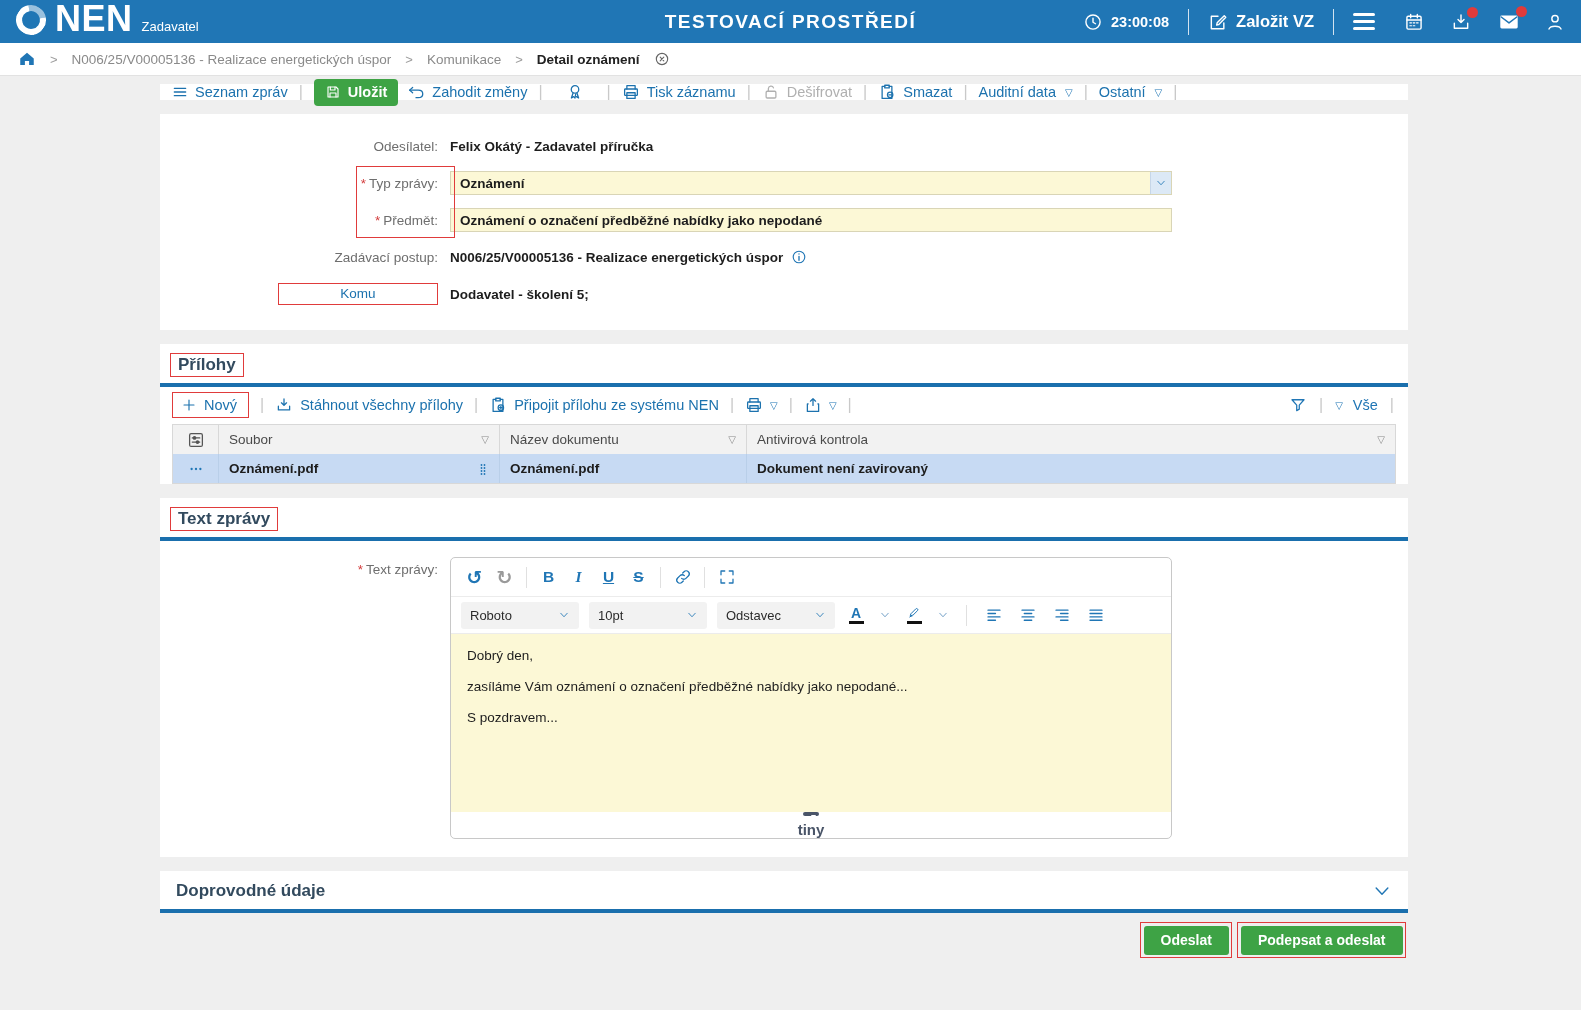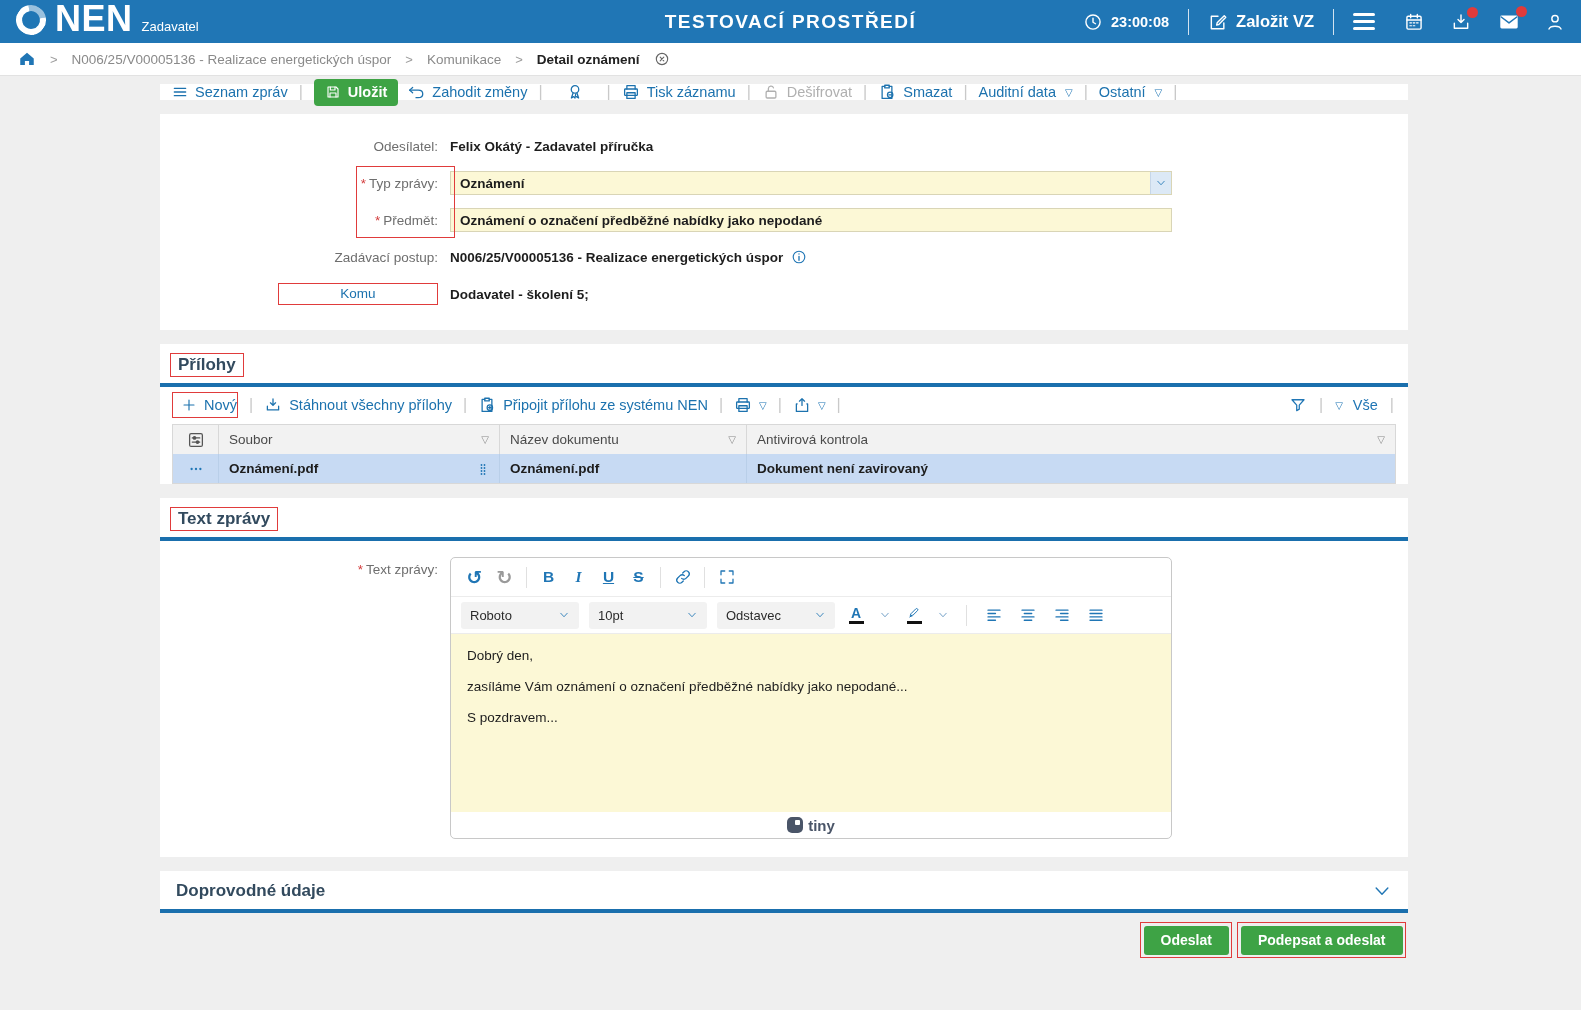--- a/index.html
+++ b/index.html
@@ -61,21 +61,21 @@
   .fvalue { font-weight:bold; color:#1d1d1d; display:flex; align-items:center; gap:8px; }
   .yfield { background:#fcf8d6; border:1px solid #d9d5b6; height:24px; display:flex; align-items:center; padding:0 9px; font-weight:bold; color:#1d1d1d; width:722px; cursor:text; }
   .ysel { padding:0 0 0 9px; justify-content:space-between; cursor:pointer; }
   .selbtn { width:21px; height:22px; background:#dce9f6; color:#2076b5; display:flex; align-items:center; justify-content:center; border-left:1px solid #c6d6e8; }
   .lblred { position:absolute; left:196px; top:52px; width:99px; height:72px; border:1.6px solid #e03b3b; pointer-events:none; }
   .komu-box { display:inline-block; width:160px; border:1.6px solid #e03b3b; color:#1c72ae; text-align:center; padding:2px 0 3px; cursor:pointer; }
   .info-ic { color:#2076b5; cursor:pointer; }
 
   
   .atoolbar { height:36px; display:flex; align-items:center; padding:0 12px; gap:9px; }
-  .novy-box { border:1.6px solid #e03b3b; display:flex; align-items:center; gap:7px; padding:4px 0 4px 8px; color:#1c72ae; cursor:pointer; }
+  .novy-box { border:1.6px solid #e03b3b; display:flex; align-items:center; gap:7px; padding:4px 11px 4px 8px; color:#1c72ae; cursor:pointer; }
   .aright { margin-left:auto; display:flex; align-items:center; gap:10px; color:#2076b5; }
   .tri-gray { color:#8a8a8a; font-size:10px; }
   .tri-blue { color:#2076b5; font-size:10px; }
   .vse { color:#2076b5; font-size:14.5px; cursor:pointer; }
   .table { margin:1px 12px 12px; border:1px solid #d8d8d8; }
   .thead { display:flex; background:#f2f2f2; height:29px; color:#4a4a4a; }
   .trow { display:flex; background:#c7daf3; height:29px; font-weight:bold; color:#1d1d1d; cursor:pointer; }
   .tc { padding:0 10px; display:flex; align-items:center; height:100%; }
   .tc1 { width:46px; justify-content:center; }
   .tc2 { width:281px; justify-content:space-between; }
@@ -100,21 +100,21 @@
   .esep { width:1px; height:21px; background:#e0e0e0; margin:0 5px; flex-shrink:0; }
   .eselect { background:#f2f2f2; border-radius:3px; height:27px; width:118px; display:flex; align-items:center; justify-content:space-between; padding:0 9px; color:#2b2b2b; font-size:13px; cursor:pointer; }
   .eselect .chv { color:#2076b5; }
   .fmt-btn { display:flex; flex-direction:column; align-items:center; justify-content:center; width:22px; height:26px; cursor:pointer; }
   .fmt-btn .glyph { color:#2076b5; font-weight:bold; font-size:14px; line-height:14px; }
   .fmt-btn .bar { width:15px; height:3px; background:#111; margin-top:1px; }
   .chv-sm { color:#5b90bd; margin:0 2px; cursor:pointer; }
   .align-ic { color:#2076b5; cursor:pointer; margin:0 3px; }
   .econtent { background:#fcf8d6; height:178px; padding:14px 16px; color:#1d1d1d; cursor:text; }
   .econtent p { margin:0 0 16px; }
-  .estatus { height:26px; display:flex; align-items:center; justify-content:center; padding:0 11px; gap:5px; }
+  .estatus { height:26px; display:flex; align-items:center; justify-content:space-between; padding:0 11px; gap:5px;flex-direction:column; }
   .tiny-ic { width:16px; height:16px; border-radius:5px; background:#4a5568; position:relative; }
   .tiny-ic::after { content:''; position:absolute; width:5px; height:5px; background:#fff; right:3px; top:3px; border-radius:1px; }
   .tiny-tx { font-weight:bold; color:#4a5568; font-size:15px; }
 
   
   .collapse-head { padding:10px 16px 8px; border-bottom:4px solid #1a6fad; display:flex; align-items:center; justify-content:space-between;gap:36px; }
   .chev-big { color:#2076b5; cursor:pointer; }
   .factions { display:flex; justify-content:flex-end; gap:5px; padding:9px 2px 0 0; }
   .redwrap { border:1.6px solid #e03b3b; padding:2.5px; }
   .btn-green { background:#3ea345; color:#fff; font-weight:bold; font-size:14px; height:29px; display:flex; align-items:center; justify-content:center; padding:0 17px; border-radius:3px; cursor:pointer; border:none; }

